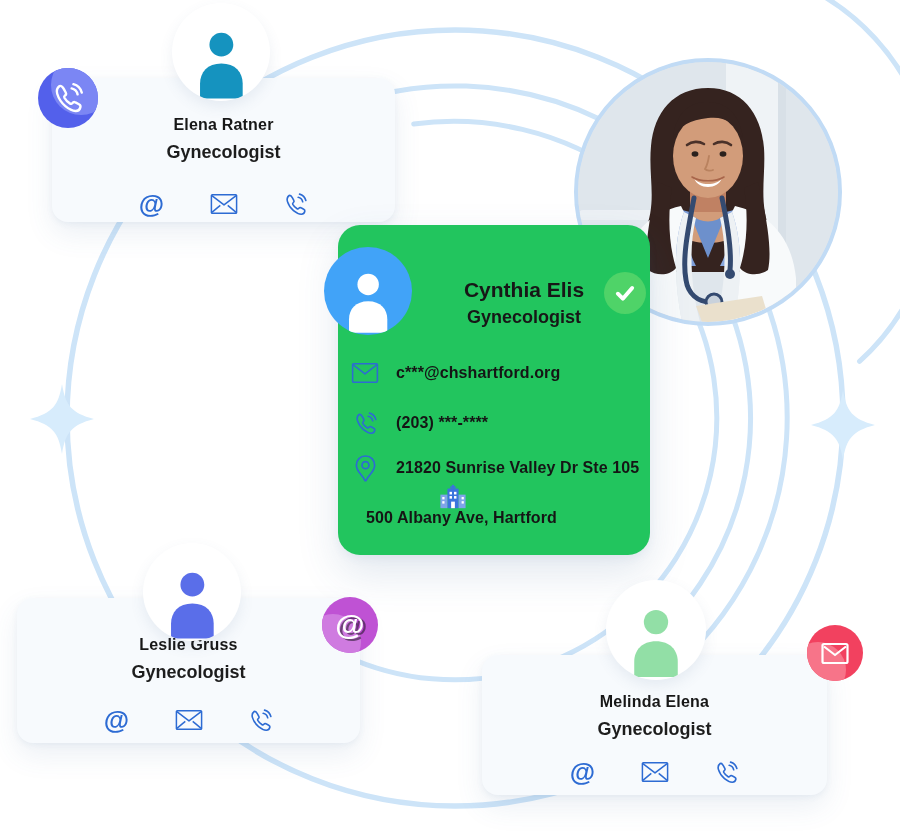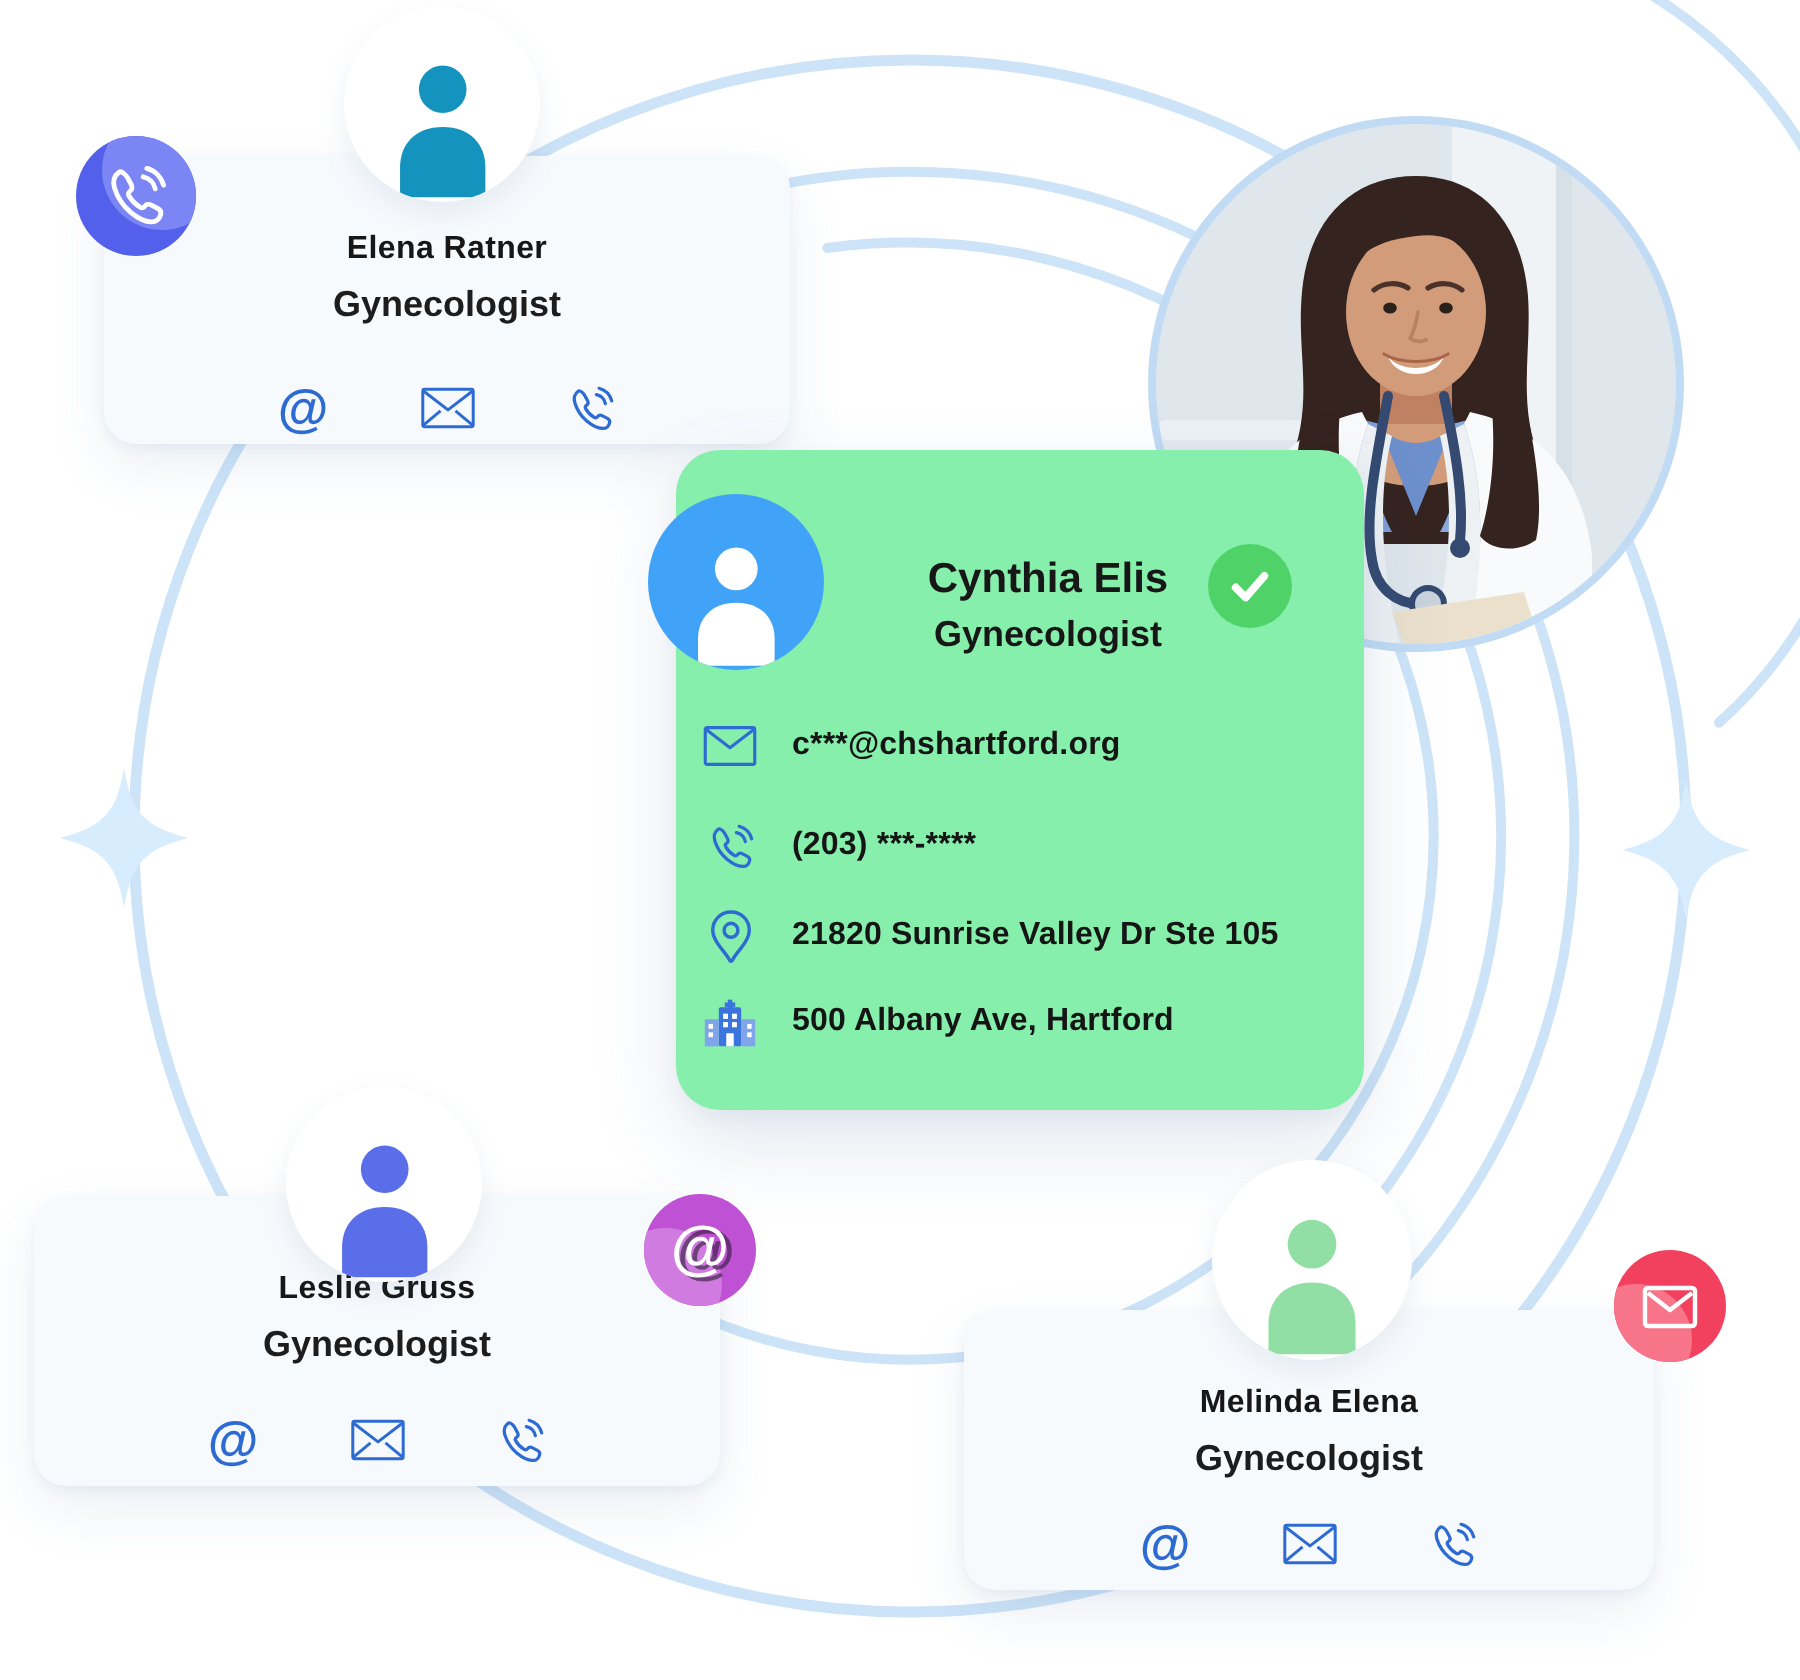--- a/index.html
+++ b/index.html
@@ -8,22 +8,22 @@
     font-family:"Liberation Sans",sans-serif;color:#171717;
   }
   
   .decor{position:absolute;left:0;top:0;z-index:0;}
   
   .card{
     position:absolute;background:#F7FAFD;border-radius:16px;
     box-shadow:0 12px 28px rgba(70,110,160,.10),0 2px 6px rgba(70,110,160,.07);
     z-index:2;
   }
-  .card.detail{background:#86efac;border-radius:22px;
-    box-shadow:0 18px 42px rgba(60,100,150,.15),0 4px 10px rgba(60,100,150,.06);padding-left:32px;}
+  .card.detail{background:#22c55e;border-radius:22px;
+    box-shadow:0 18px 42px rgba(60,100,150,.15),0 4px 10px rgba(60,100,150,.06);}
   #card-elena  {left:52px; top:78px; width:343px;height:144px;}
   #card-leslie {left:17px; top:598px;width:343px;height:145px;}
   #card-melinda{left:482px;top:655px;width:345px;height:140px;}
   #card-cynthia{left:338px;top:225px;width:312px;height:330px;}
   .card .name{margin-top:34px;text-align:center;font-size:16px;font-weight:700;line-height:26px;letter-spacing:.2px;}
   .card .title{text-align:center;font-size:18px;font-weight:700;line-height:28px;color:#1d1d1d;}
   .icon-row{position:absolute;left:0;right:0;display:flex;justify-content:center;gap:44px;}
   #card-elena .icon-row{top:112px;}
   #card-leslie .icon-row{top:108px;}
   #card-melinda .icon-row{top:103px;}
@@ -34,21 +34,21 @@
     box-shadow:0 6px 14px rgba(80,110,150,.10);display:flex;justify-content:center;align-items:flex-end;}
   #avatar-elena  {left:172px;top:3px;  width:98px;height:98px;}
   #avatar-leslie {left:143px;top:543px;width:98px;height:98px;}
   #avatar-melinda{left:606px;top:580px;width:100px;height:100px;}
   #avatar-cynthia{left:324px;top:247px;width:88px;height:88px;background:#41A3F8;box-shadow:none;}
   .avatar svg{width:64%;height:80%;}
   
   .crow{position:absolute;left:12px;display:flex;align-items:center;height:30px;}
   .crow .ric{width:30px;height:30px;display:flex;align-items:center;justify-content:center;}
   .crow .rtx{margin-left:16px;font-size:16px;font-weight:700;letter-spacing:.1px;color:#151515;text-align:right;}
-  #crow-0{top:133px;} #crow-1{top:183px;} #crow-2{top:228px;} #crow-3{top:271px;}
+  #crow-0{top:133px;} #crow-1{top:183px;} #crow-2{top:228px;} #crow-3{top:259px;flex-direction:column;}
   .nameblock{position:absolute;left:76px;top:52px;width:220px;text-align:center;}
   .nameblock .nm{font-size:21px;font-weight:700;line-height:26px;}
   .nameblock .tt{font-size:18px;font-weight:700;line-height:28px;}
   
   #photo{position:absolute;left:574px;top:58px;width:260px;height:260px;border-radius:50%;
     border:4px solid #C1DBF5;overflow:hidden;z-index:2;background:#DFE6EC;}
   
   .badge{position:absolute;border-radius:50%;overflow:hidden;z-index:4;display:flex;align-items:center;justify-content:center;}
   .badge .hl{position:absolute;width:100%;height:100%;border-radius:50%;}
   #badge-phone{left:38px;top:68px;width:60px;height:60px;background:#5360EB;}

